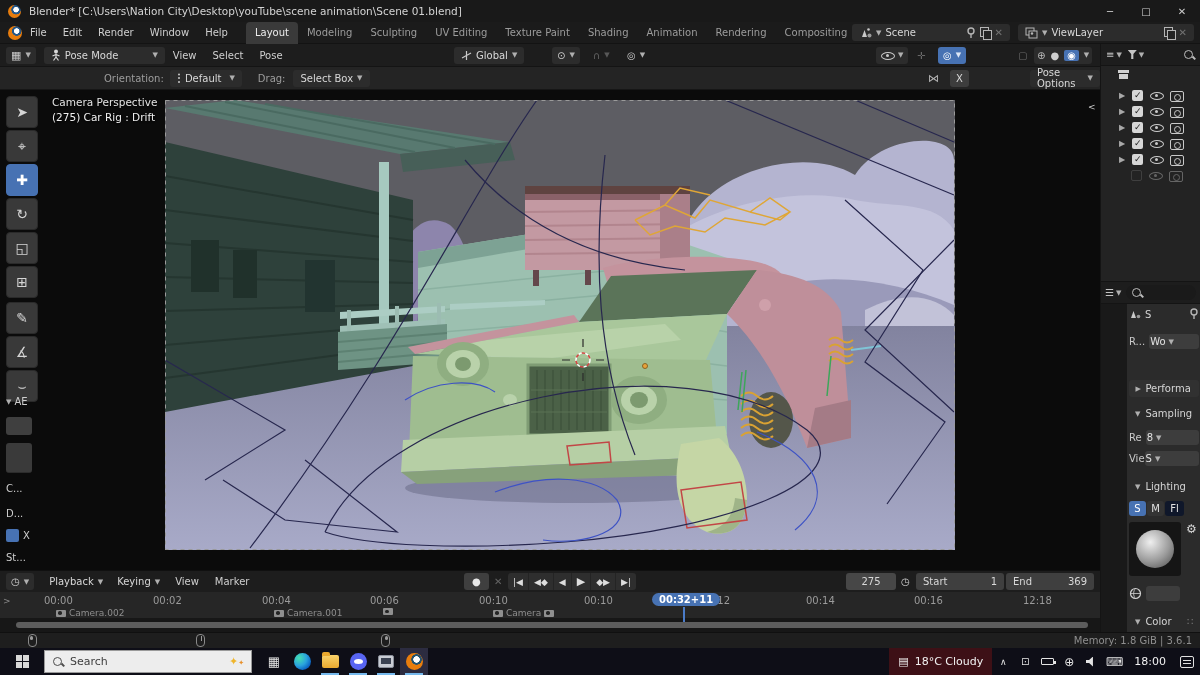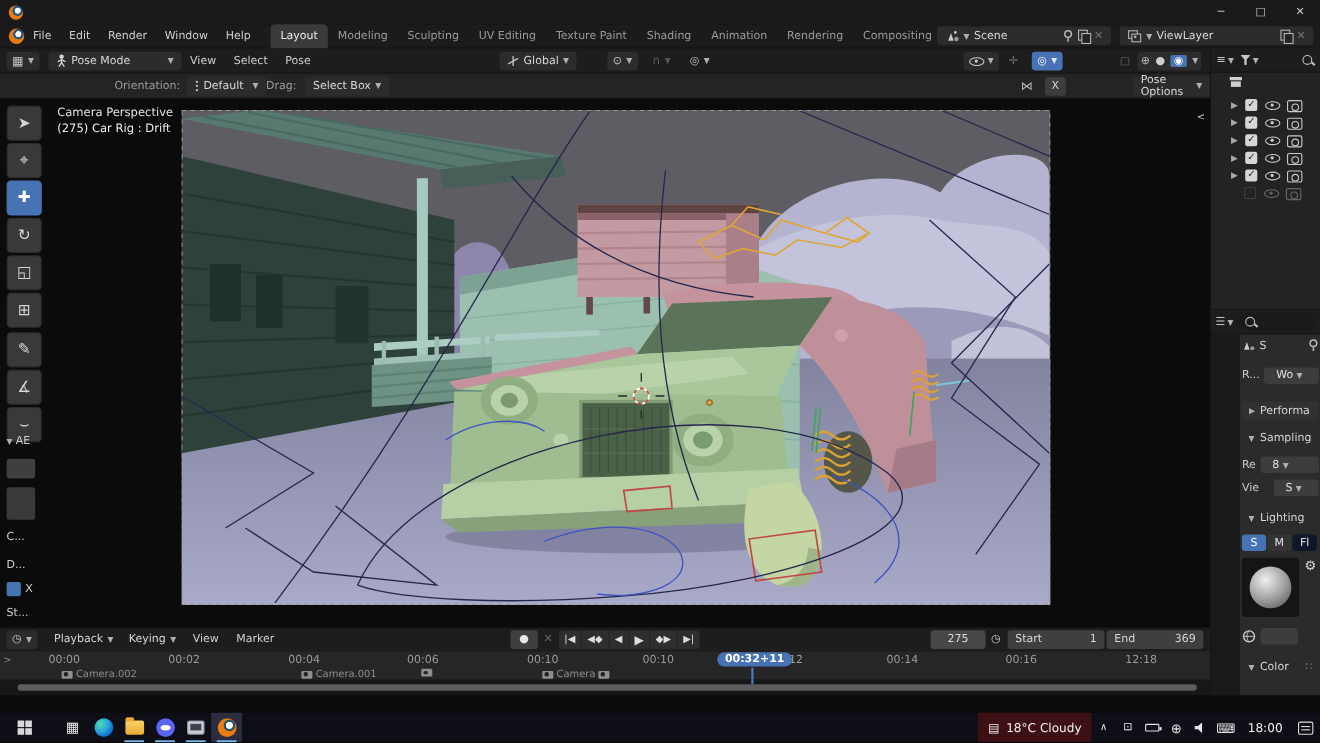--- a/index.html
+++ b/index.html
@@ -49,31 +49,32 @@
 .folder:before{content:"";position:absolute;left:0;top:-3px;width:8px;height:4px;background:#eaa92f;border-radius:2px 2px 0 0}
 .edge{width:17px;height:17px;border-radius:50%;background:radial-gradient(circle at 30% 30%,#45e0b0,#2aa3dd 45%,#0b63c4 75%)}
 .disc{position:relative;width:17px;height:17px;border-radius:50%;background:#5865f2}
 .disc:before{content:"";position:absolute;left:4px;top:6px;width:9px;height:5px;background:#fff;border-radius:50%}
 .blic{width:17px;height:17px;border-radius:50%;background:radial-gradient(circle at 62% 38%,#ffffff 0 3px,#24536f 3.5px 5px,#e87d0d 5.5px)}
 .monic{position:relative;width:16px;height:13px;background:#c9ccd4;border:1px solid #8a8f9a;border-radius:2px}
 .monic:before{content:"";position:absolute;left:2px;top:2px;width:10px;height:6px;background:#3b4252}
 .notif{position:relative;width:14px;height:12px;border:1px solid #e0e0e0;border-radius:2px}
 .notif:before{content:"";position:absolute;left:2px;top:3px;width:8px;height:1px;background:#e0e0e0;box-shadow:0 3px 0 #e0e0e0}
 .plabel{color:#c9c9c9}
-.pval{background:#3d3d3d;border-radius:3px;height:15px;display:inline-flex;align-items:center;gap:3px;padding:0 11px;color:#e2e2e2}
+.pval{background:#3d3d3d;border-radius:3px;height:15px;display:inline-flex;align-items:center;gap:3px;padding:0 1px;color:#e2e2e2}
 .tick{position:absolute;top:3px;color:#9b9b9b;font-size:10px}
 .mkr{position:absolute;top:16px;color:#8e8e8e;font-size:9px;display:flex;align-items:center;gap:3px}
 </style>
 </head>
 <body>
 
 <div id="screen">
 
   <div class="ab row" style="left:0;top:0;width:1200px;height:22px;background:#191919">
     <span class="blogo" style="margin-left:8px;width:13px;height:13px"></span>
+    <span style="margin-left:8px;color:#d4d4d4;font-size:10.5px">Blender* [C:\Users\Nation City\Desktop\youTube\scene animation\Scene 01.blend]</span>
     <span style="flex:1"></span>
     <span class="titlebtn">─</span>
     <span class="titlebtn">□</span>
     <span class="titlebtn">✕</span>
   </div>
 
   <div class="ab row" style="left:0;top:22px;width:1200px;height:22px;background:#1b1b1b;border-bottom:1px solid #131313">
     <span class="blogo" style="margin-left:8px"></span>
     <span class="menu">File</span>
     <span class="menu">Edit</span>
@@ -186,21 +187,21 @@
       <svg width="11" height="11">
           <circle cx="2" cy="9" r="1" fill="#c9c9c9"></circle>
           <circle cx="2" cy="5" r="1" fill="#c9c9c9"></circle>
           <circle cx="2" cy="1.5" r="1" fill="#c9c9c9"></circle>
           <path d="M4,9 H10 M8,7 L10,9 L8,11" stroke="#c9c9c9" fill="none"></path>
         </svg>
       <span>Default</span>
         <span style="flex:1"></span>
         <span class="chev">▼</span>
     </span>
-    <span style="color:#9d9d9d">Drag:</span>
+    <span style="margin-left:16px;color:#9d9d9d">Drag:</span>
     <span class="pill" style="margin-left:8px">
         <span>Select Box</span>
         <span class="chev">▼</span>
       </span>
     <span style="position:absolute;left:928px;color:#b5b5b5;font-size:11px">⋈</span>
     <span class="pill" style="position:absolute;left:950px;padding:2px 6px;background:#3d3d3d">
         <span>X</span>
       </span>
     <span class="pill" style="position:absolute;left:1030px">
         <span>Pose Options</span>
@@ -485,36 +486,36 @@
             <path d="M5,7 L5,11" stroke="#b5b5b5" stroke-width="1.4"></path>
           </svg>
       </div>
       <div class="row" style="margin-top:14px;gap:4px">
         <span class="plabel">R...</span>
         <span class="pval" style="flex:1">
             <span>Wo</span>
             <span class="chev">▼</span>
           </span>
       </div>
-      <div class="phead" style="margin-top:16px">
+      <div class="phead" style="margin-top:31px">
           <span class="chev" style="transform:rotate(-90deg)">▼</span>
           <span>Performa</span>
         </div>
       <div class="phead" style="margin-top:8px;background:transparent">
           <span class="chev">▼</span>
           <span>Sampling</span>
         </div>
       <div class="row" style="margin-top:8px;gap:4px">
         <span class="plabel">Re</span>
         <span class="pval" style="flex:1">
             <span>8</span>
             <span class="chev">▼</span>
           </span>
       </div>
-      <div class="row" style="margin-top:6px;gap:13px">
+      <div class="row" style="margin-top:6px;gap:0">
         <span class="plabel">Vie</span>
         <span class="pval" style="flex:1">
             <span>S</span>
             <span class="chev">▼</span>
           </span>
       </div>
       <div class="phead" style="margin-top:12px;background:transparent">
           <span class="chev">▼</span>
           <span>Lighting</span>
         </div>
@@ -617,30 +618,47 @@
         <span>Camera</span>
         <span class="cami"></span>
       </span>
     <span style="position:absolute;left:683px;top:15px;width:2px;height:11px;background:#4a7bc8"></span>
   </div>
   <div class="ab" style="left:0;top:618px;width:1100px;height:14px;background:#171717">
     <div style="position:absolute;left:16px;top:4px;width:1072px;height:6px;background:#5d5d5d;border-radius:3px"></div>
     <span style="position:absolute;left:683px;top:0;width:2px;height:4px;background:#4a7bc8"></span>
   </div>
 
+  <div class="ab" style="left:0;top:632px;width:1200px;height:16px;background:#1e1e1e;border-top:1px solid #101010">
+    <span class="mouse" style="left:28px;top:1px">
+        <i style="left:1px;top:1px;width:3px;height:4px;border-radius:2px"></i>
+      </span>
+    <span class="mouse" style="left:196px;top:1px">
+        <i style="left:3.5px;top:1px;width:1.5px;height:5px"></i>
+      </span>
+    <span class="mouse" style="left:381px;top:1px">
+        <i style="right:1px;top:1px;width:3px;height:4px;border-radius:2px"></i>
+      </span>
+    <span style="position:absolute;right:8px;top:2px;color:#8f8f8f">Memory: 1.8 GiB | 3.6.1</span>
+  </div>
 
   <div class="ab row" style="left:0;top:648px;width:1200px;height:27px;background:#0e0e17">
     <span class="tico" style="width:44px">
         <span class="winbtn">
           <i></i>
           <i></i>
           <i></i>
           <i></i>
         </span>
       </span>
+    <span class="row" style="width:208px;height:23px;background:#ededed;border:1px solid #9a9a9a;padding:0 7px;gap:6px">
+      <span class="mag" style="filter:brightness(0.4)"></span>
+      <span style="color:#3e3e3e;font-size:11px;flex:1">Search</span>
+      <span style="color:#efb52b;font-size:11px">✦<span style="font-size:7px;color:#e8902b">✦</span></span>
+    </span>
     <span class="tico" style="margin-left:8px">
         <span style="color:#e4e4e4;font-size:13px">▦</span>
       </span>
     <span class="tico">
         <span class="edge"></span>
       </span>
     <span class="tico">
         <span class="folder"></span>
         <span class="runline"></span>
       </span>

